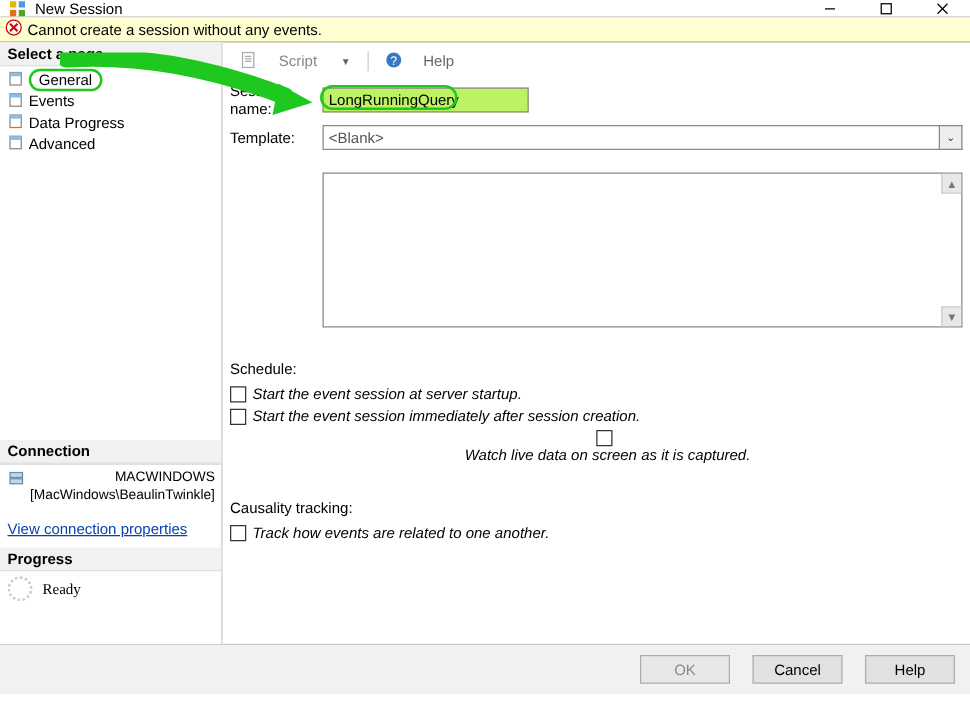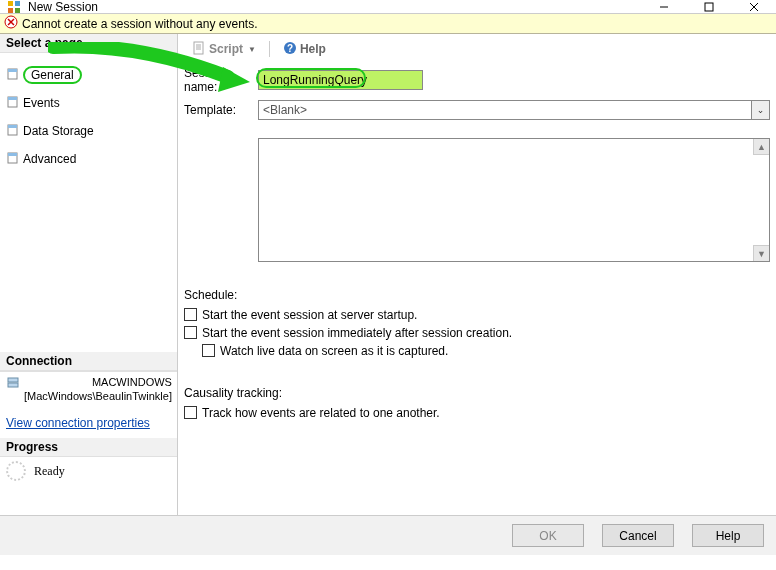--- a/index.html
+++ b/index.html
@@ -58,21 +58,21 @@
     border-bottom: 1px solid #e0e0e0;
     font-weight: bold;
     padding: 2px 6px;
   }
   .page-list { padding: 2px 0; flex: 0 0 auto; }
   .page-item {
     display: flex;
     align-items: center;
     padding: 0 6px;
     height: 16px;
-    margin: 12px 0;
+    margin: 1px 0;
   }
   .page-item .pi-icon { width: 14px; flex: 0 0 14px; margin-right: 3px; }
   .page-item .pi-label { white-space: nowrap; }
   .page-item.sel .label-wrap {
     border: 2px solid #1ec81e;
     border-radius: 10px;
     padding: 0 6px;
     background: #fff;
   }
   .sidebar-spacer { flex: 1; }
@@ -100,25 +100,24 @@
     position: relative;
   }
   .toolbar {
     height: 22px;
     display: flex;
     align-items: center;
     gap: 4px;
     padding: 0 2px;
   }
   .tool {
-    display: flex; align-items: center; gap: 3px;
+    display: flex; align-items: center; gap: 17px;
     padding: 1px 5px;
     border: 1px solid transparent;
     color: #666;
-    font-weight: bold;
   }
   .tool .tool-label { color: #888; }
   .dropdown-caret { font-size: 8px; margin-left: 2px; color: #666; }
   .sep { width: 1px; height: 16px; background: #ccc; margin: 0 3px; }
   .form { margin-top: 6px; }
   .form-row { display: flex; align-items: center; margin-bottom: 6px; }
   .form-row label { width: 74px; color: #000; }
   .text-input {
     flex: 1;
     height: 20px;
@@ -178,22 +177,22 @@
     color: #777;
   }
   .textarea-box .scroll-up { top: 0; border-bottom: 1px solid #ccc; }
   .textarea-box .scroll-down { bottom: 0; border-top: 1px solid #ccc; }
   .textarea-inner {
     position: absolute;
     top: 0; left: 0; right: 16px; bottom: 0;
   }
   .section { margin-top: 26px; }
   .section-label { margin-bottom: 4px; }
-  .chk-row { margin-left: 0; display: flex; padding: 2px 0; }
-  .chk-row.indent { margin-left: 18px; }
+  .chk-row { margin-left: 0; display: flex; align-items: center; padding: 2px 0; font-style: italic; }
+  .chk-row.indent { margin-left: 18px; flex-direction: column; }
   .chk {
     width: 13px; height: 13px;
     border: 1px solid #333;
     background: #fff;
     margin-right: 5px;
   }
   .buttonbar {
     height: 40px;
     border-top: 1px solid #ccc;
     background: #f1f1f1;
@@ -298,21 +297,21 @@
         </span>
         <span class="pi-label">Events</span>
       </div>
       <div class="page-item">
         <span class="pi-icon">
           <svg width="14" height="14">
               <rect x="2" y="2" width="9" height="10" fill="#fff" stroke="#888"></rect>
               <rect x="2" y="2" width="9" height="3" fill="#8dbde6"></rect>
             </svg>
         </span>
-        <span class="pi-label">Data Storage</span>
+        <span class="pi-label">Data Progress</span>
       </div>
       <div class="page-item">
         <span class="pi-icon">
           <svg width="14" height="14">
               <rect x="2" y="2" width="9" height="10" fill="#fff" stroke="#888"></rect>
               <rect x="2" y="2" width="9" height="3" fill="#8dbde6"></rect>
             </svg>
         </span>
         <span class="pi-label">Advanced</span>
       </div>

